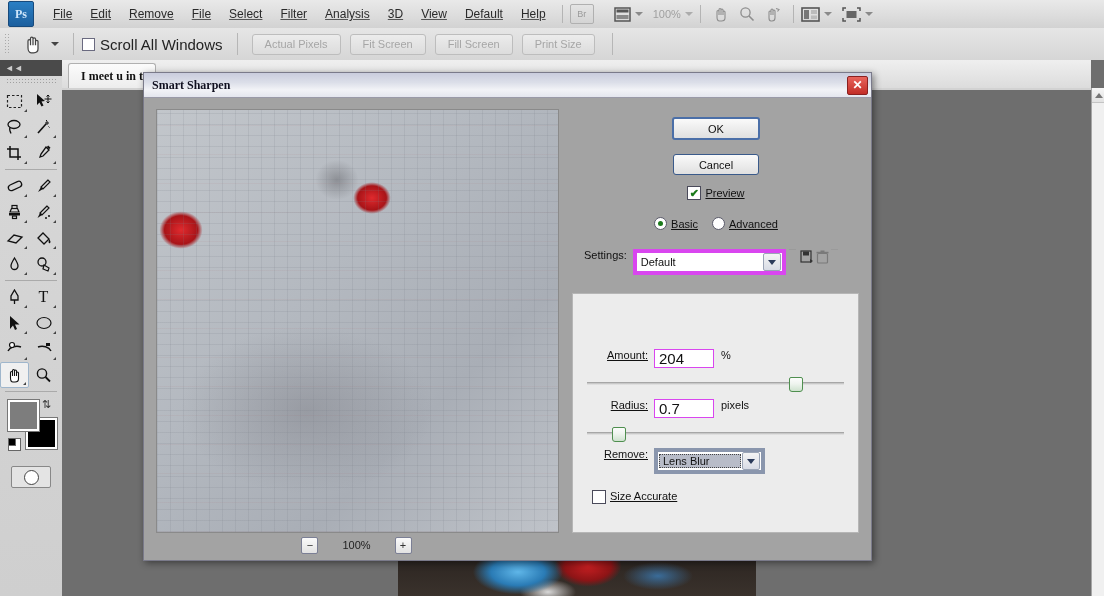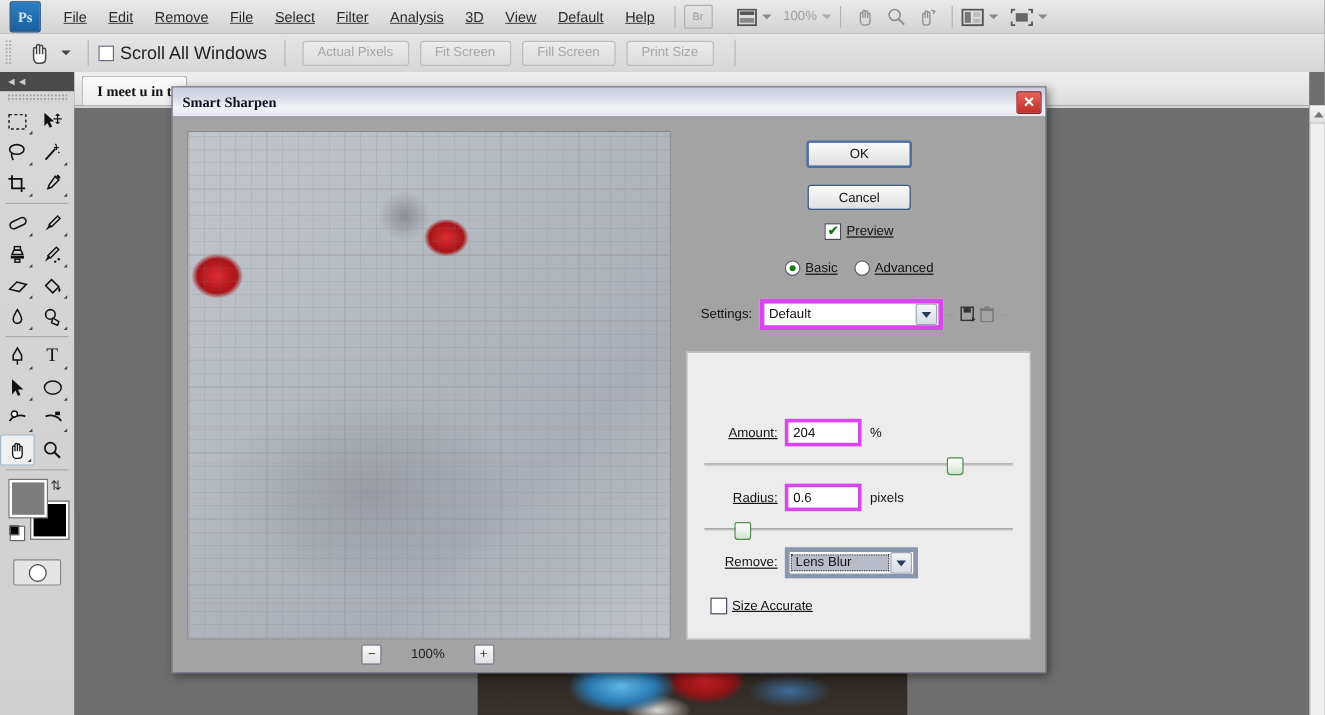--- a/index.html
+++ b/index.html
@@ -218,24 +218,24 @@
          display:flex;align-items:center;justify-content:center;color:#1a7a1a;font-size:11px;line-height:1;font-weight:bold; }
   .radio { width:11px;height:11px;border:1px solid #5a5a6a;border-radius:50%;background:#fff;margin-right:4px;
            display:flex;align-items:center;justify-content:center; }
   .radio .dot { width:5px;height:5px;border-radius:50%;background:#1a7a1a; }
   .lbl { font-size:11px;color:#111; }
   .lbl u { text-decoration:underline; }
   #params-box {
     position:absolute; left:428px; top:220px; width:285px; height:238px;
     border:1px solid #b6b6b6; background:#ececec;
   }
-  .row { display:flex; align-items:center; }
+  .row { display:flex; align-items:flex-start; }
   .field {
-    height:17px; border:3px solid #d946ef; background:#fff;
-    font-size:11px; color:#111; padding:0 4px; display:flex; align-items:center;
+    height:17px; border:1px solid #d946ef; background:#fff;
+    font-size:15px; color:#111; padding:0 4px; display:flex; align-items:center;
   }
   .field.disabled { background:#e4e4e4; border-color:#bdbdbd; color:#a5a5a5; }
   .sel-box {
     height:18px; border:4px solid #d946ef; background:#fff;
     display:flex; align-items:center; font-size:11px; color:#111;
   }
   .sel-box .txt { flex:1; padding:0 4px; }
   .sel-box .arrow {
     width:16px;height:16px;margin:0 1px 0 0;
     background:linear-gradient(to bottom,#f4f4f4,#d8dce6);
@@ -602,21 +602,21 @@
       <div class="field" style="width:50px">204</div>
       <span class="lbl" style="margin-left:7px">%</span>
     </div>
     <div class="slider" id="amount-slider" style="margin:9px 14px 0 14px">
       <div class="track"></div>
       <div class="knob" style="left: 81%;"></div>
     </div>
 
     <div class="row" style="margin:10px 0 0 0;padding-left:19px">
       <span class="lbl" style="width:56px;text-align:right;margin-right:6px"><u>Radius:</u></span>
-      <div class="field" style="width:50px">0.6</div>
+      <div class="field" style="width:50px">0.7</div>
       <span class="lbl" style="margin-left:7px">pixels</span>
     </div>
     <div class="slider" id="radius-slider" style="margin:9px 14px 0 14px">
       <div class="track"></div>
       <div class="knob" style="left: 12%;"></div>
     </div>
 
     <div class="row" style="margin:9px 0 0 0;padding-left:19px">
       <span class="lbl" style="width:56px;text-align:right;margin-right:6px"><u>Remove:</u></span>
       <div class="sel-box" style="width:103px;border-color:#8a96ad">

